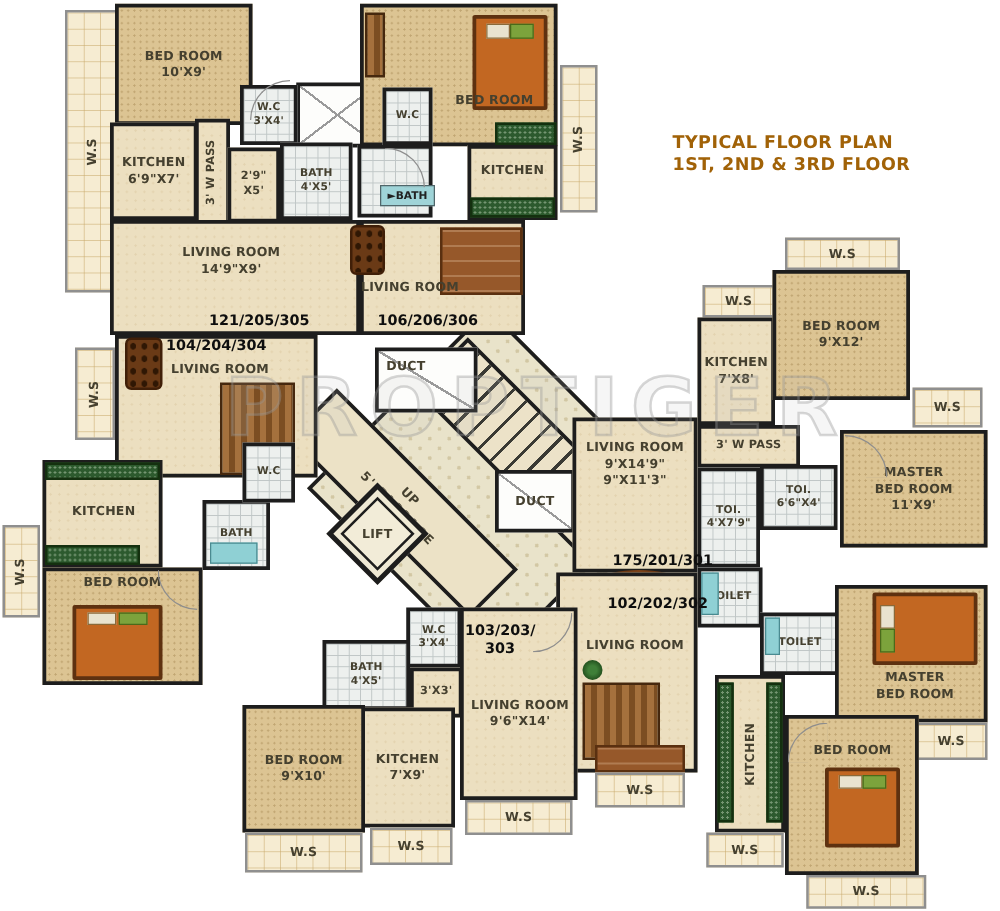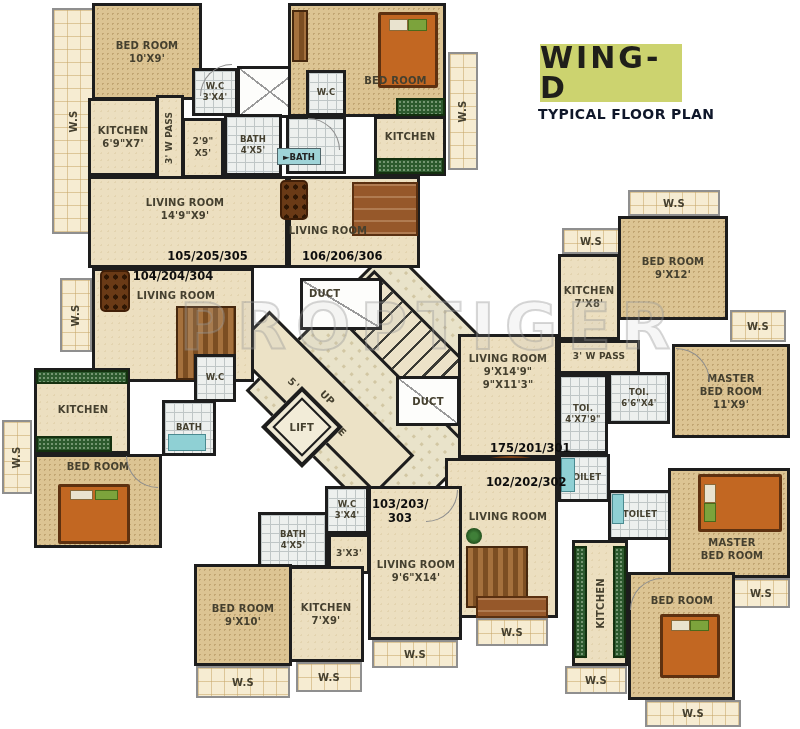--- a/index.html
+++ b/index.html
@@ -37,24 +37,24 @@
   .wood{position:absolute;box-sizing:border-box;background:repeating-linear-gradient(90deg,#a5713d 0 5px,#7c4e22 5px 10px);border:2px solid #46280e;}
   .tbl{position:absolute;box-sizing:border-box;background:#6a3a16;border:2px solid #401f08;border-radius:5px;
        background-image:radial-gradient(#2f1704 2.2px,transparent 2.5px);background-size:9px 10px;}
   .sofa{position:absolute;box-sizing:border-box;background:#96582a;border:2px solid #5a3010;
         background-image:linear-gradient(rgba(255,230,200,.25) 2px,transparent 2px);background-size:100% 12px;}
   .teal{position:absolute;box-sizing:border-box;background:#8fd0d4;border:1.5px solid #4a8a90;}
   .plant{position:absolute;box-sizing:border-box;background:radial-gradient(circle,#3f7f38 30%,#24521f 70%);border-radius:50%;}
   .orn{position:absolute;box-sizing:border-box;background:radial-gradient(circle,#8a4a1c,#47230a);border-radius:50%;}
   .arc{position:absolute;box-sizing:border-box;border-top:1.5px solid #8d8d8d;border-left:1.5px solid #8d8d8d;border-top-left-radius:100%;}
   .bathtag{position:absolute;box-sizing:border-box;background:#9fd4d8;border:1px solid #50666a;
-           display:flex;align-items:center;justify-content:center;font:700 8.5px "DejaVu Sans","Liberation Sans",sans-serif;color:#222;}
+           display:flex;align-items:center;justify-content:center;font:700 8.5px "DejaVu Sans","Liberation Sans",sans-serif;color:#222;margin-left:27px;}
   .titlebox{position:absolute;background:#ccd36f;display:flex;align-items:center;justify-content:center;}
   .titlebox span{font:700 30px/1 "DejaVu Sans","Liberation Sans",sans-serif;letter-spacing:3px;color:#1f1f1a;}
-  .subt{position:absolute;font:700 14px/1.25 "DejaVu Sans","Liberation Sans",sans-serif;color:#0f172a;letter-spacing:.4px;white-space:nowrap;}
+  .subt{position:absolute;font:700 14px/1.25 "DejaVu Sans","Liberation Sans",sans-serif;color:#a16207;letter-spacing:.4px;white-space:nowrap;}
   .wm{position:absolute;font:700 64px/1.1 "DejaVu Sans","Liberation Sans",sans-serif;letter-spacing:10px;
       color:rgba(190,190,190,.14);-webkit-text-stroke:2px rgba(150,150,150,.38);text-align:center;pointer-events:none;}
 </style>
 </head>
 <body>
 
 <div id="plan">
 
   <div class="abs hexfloor" style="left:288px;top:288px;width:205px;height:205px;transform:rotate(45deg);"></div>
   <div class="room floor" style="left:220px;top:375px;width:205px;height:55px;transform:rotate(45deg);flex-direction:column;gap:1px;background:#ece2c6;">
@@ -96,21 +96,21 @@
     <span class="lbl sm">W.C
 3'X4'</span>
   </div>
   <div class="room tile" style="left:224px;top:114px;width:58px;height:62px;">
     <span class="lbl sm">BATH
 4'X5'</span>
   </div>
   <div class="room floor" style="left:88px;top:176px;width:200px;height:92px;"></div>
   <div class="albl" style="left:120px;top:196px;width:130px;">LIVING ROOM
 14'9"X9'</div>
-  <div class="uid" style="left:145px;top:250px;width:125px;">105/205/305</div>
+  <div class="uid" style="left:145px;top:250px;width:125px;">121/205/305</div>
 
   <div class="room carpet" style="left:288px;top:3px;width:158px;height:114px;"></div>
   <div class="wood" style="left:292px;top:10px;width:16px;height:52px;"></div>
   <div class="bed" style="left:378px;top:12px;width:60px;height:76px;"></div>
   <div class="albl" style="left:348px;top:74px;width:95px;">BED ROOM</div>
   <div class="room tile" style="left:306px;top:70px;width:40px;height:46px;">
     <span class="lbl sm">W.C</span>
   </div>
   <div class="room tile" style="left:286px;top:116px;width:60px;height:58px;"></div>
   <div class="bathtag" style="left:277px;top:148px;width:44px;height:17px;">►BATH</div>
@@ -266,20 +266,18 @@
     <span class="lbl">W.S</span>
   </div>
 
   <div class="arc" style="left:200px;top:64px;width:32px;height:32px;"></div>
   <div class="arc" style="left:308px;top:118px;width:32px;height:32px;transform:rotate(90deg);"></div>
   <div class="arc" style="left:426px;top:490px;width:32px;height:32px;transform:rotate(180deg);"></div>
   <div class="arc" style="left:676px;top:348px;width:34px;height:34px;transform:rotate(90deg);"></div>
   <div class="arc" style="left:630px;top:578px;width:32px;height:32px;"></div>
   <div class="arc" style="left:126px;top:456px;width:32px;height:32px;transform:rotate(270deg);"></div>
 
-  <div class="titlebox" style="left:540px;top:44px;width:142px;height:58px;">
-    <span>WING-D</span>
-  </div>
   <div class="subt" style="left:538px;top:106px;">TYPICAL FLOOR PLAN</div>
+  <div class="subt" style="left:538px;top:124px;">1ST, 2ND &amp; 3RD FLOOR</div>
 
   <div class="wm" style="left:170px;top:292px;width:520px;">PROPTIGER</div>
 
 </div>
 
 </body></html>

